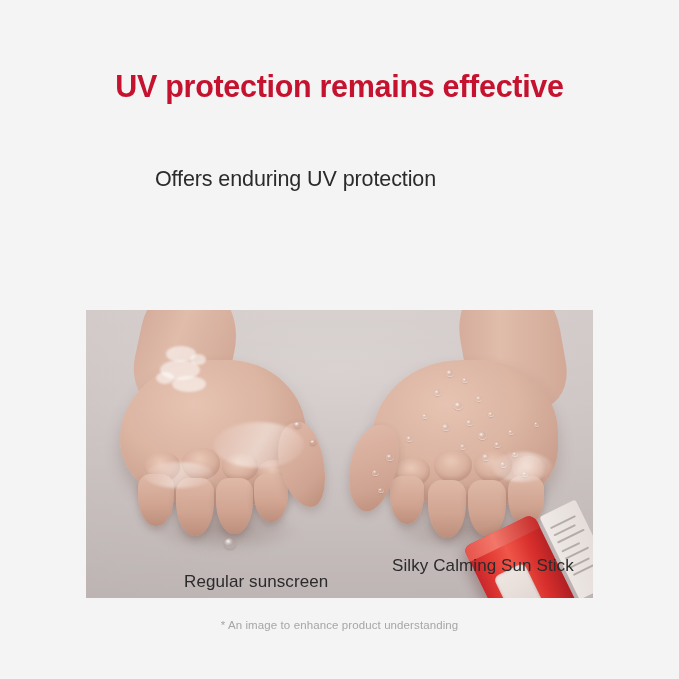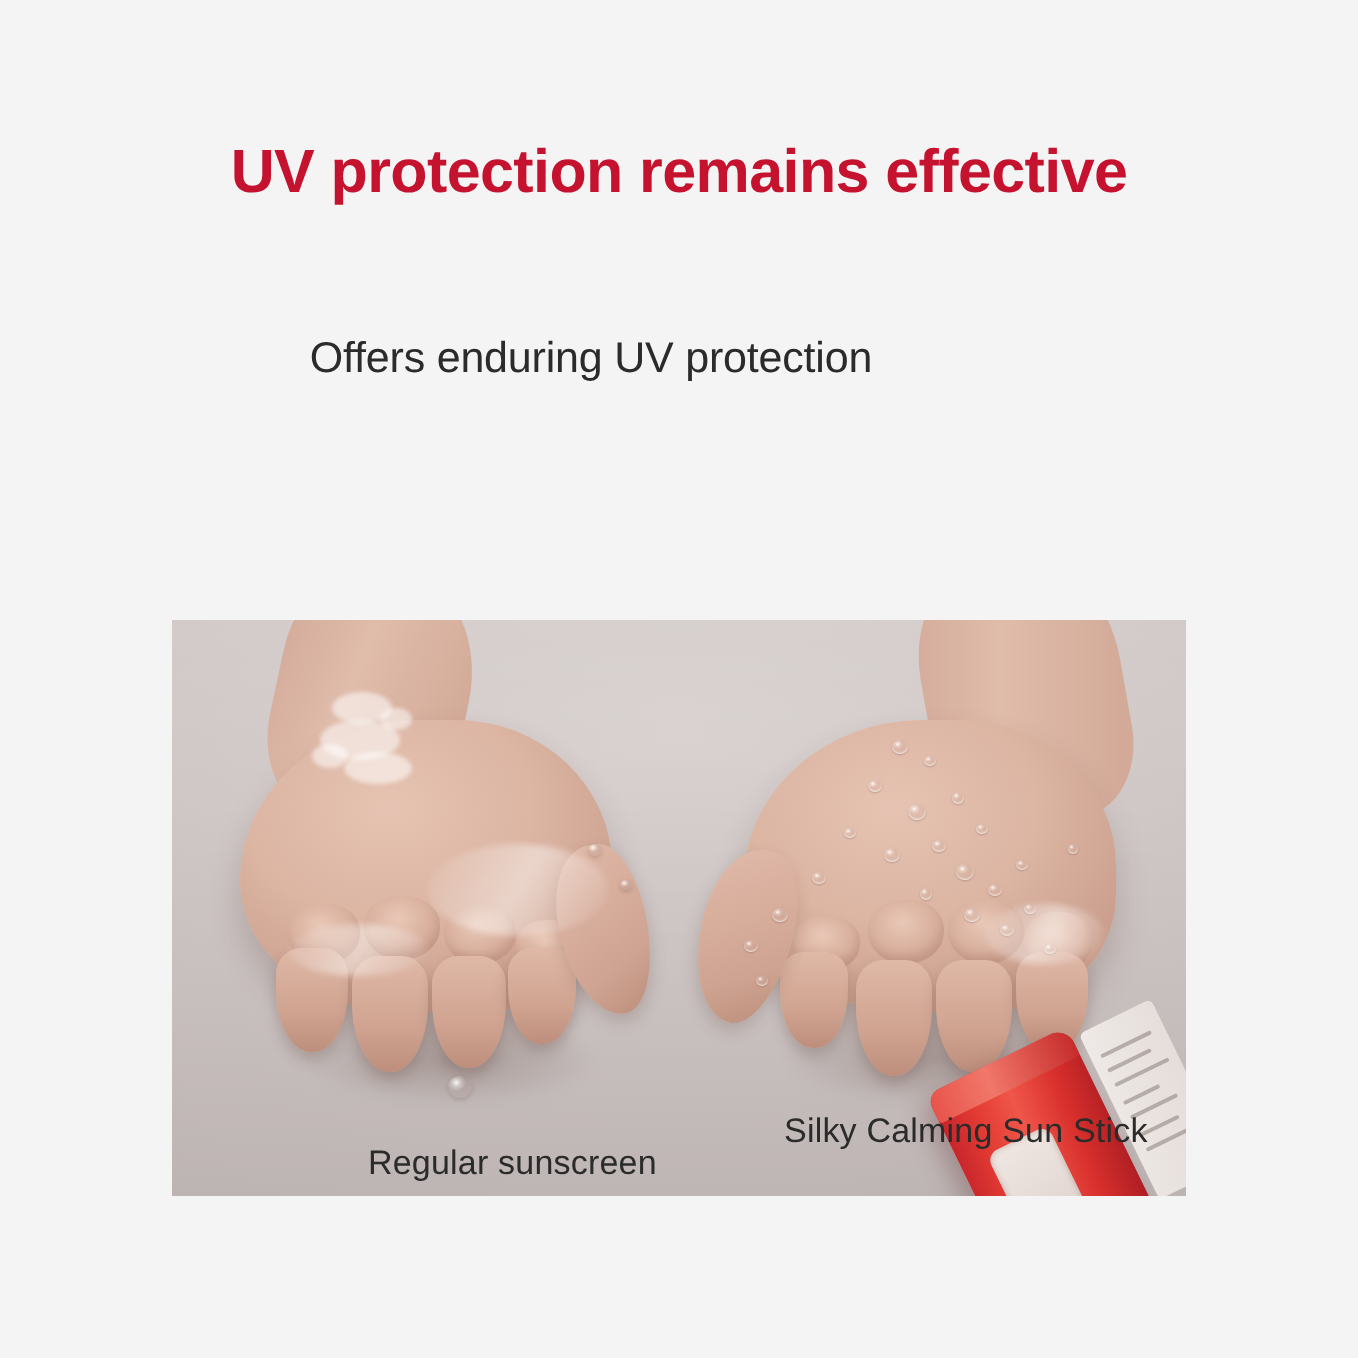--- a/index.html
+++ b/index.html
@@ -335,14 +335,15 @@
         <i style="top:48px; width:26px;"></i>
         <i style="top:58px; width:22px;"></i>
         <i style="top:66px; width:28px;"></i>
       </div>
     </div>
 
     <div class="photo-label label-left">Regular sunscreen</div>
     <div class="photo-label label-right">Silky Calming Sun Stick</div>
   </div>
 
+  <div class="footnote">* An image to enhance product understanding</div>
 
 </div>
 
 </body></html>

